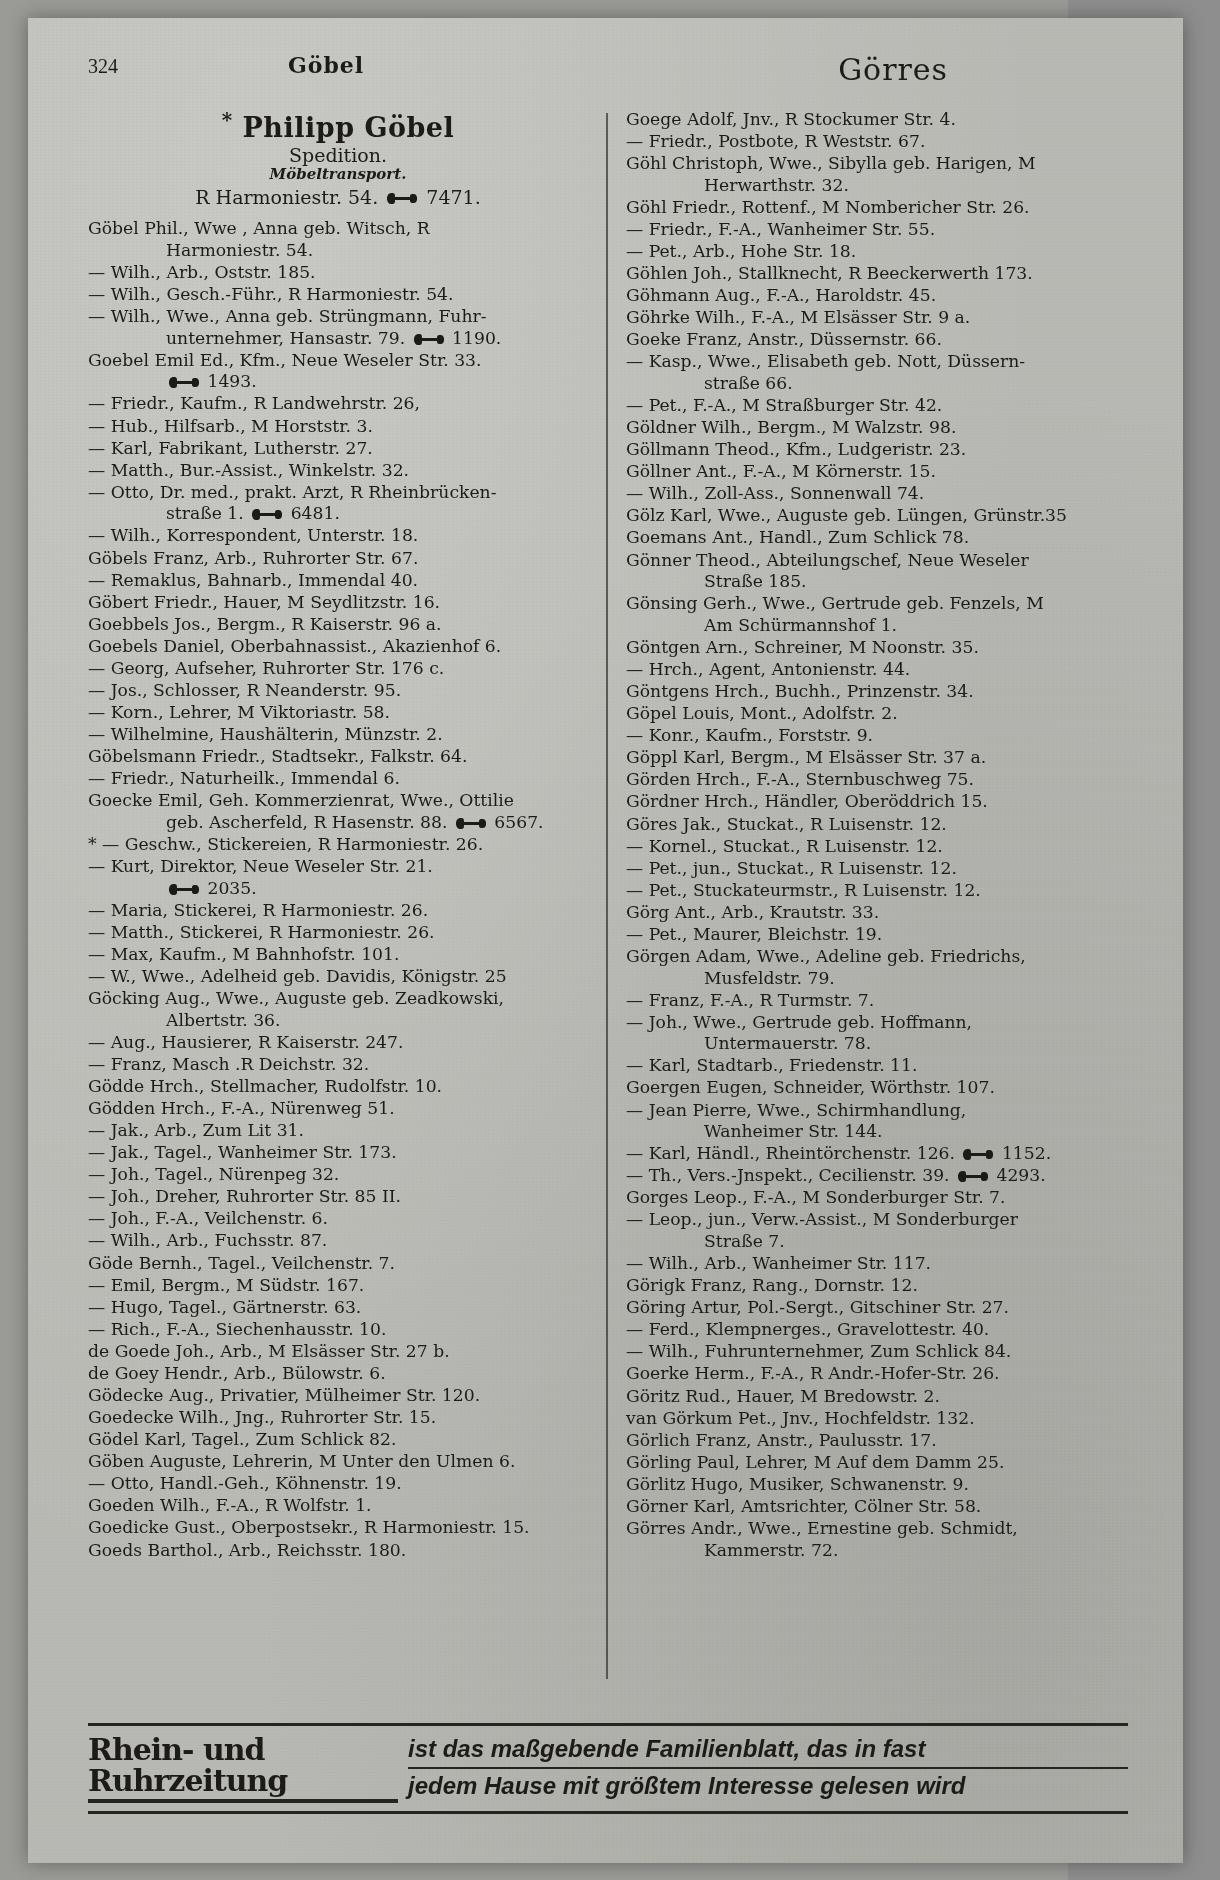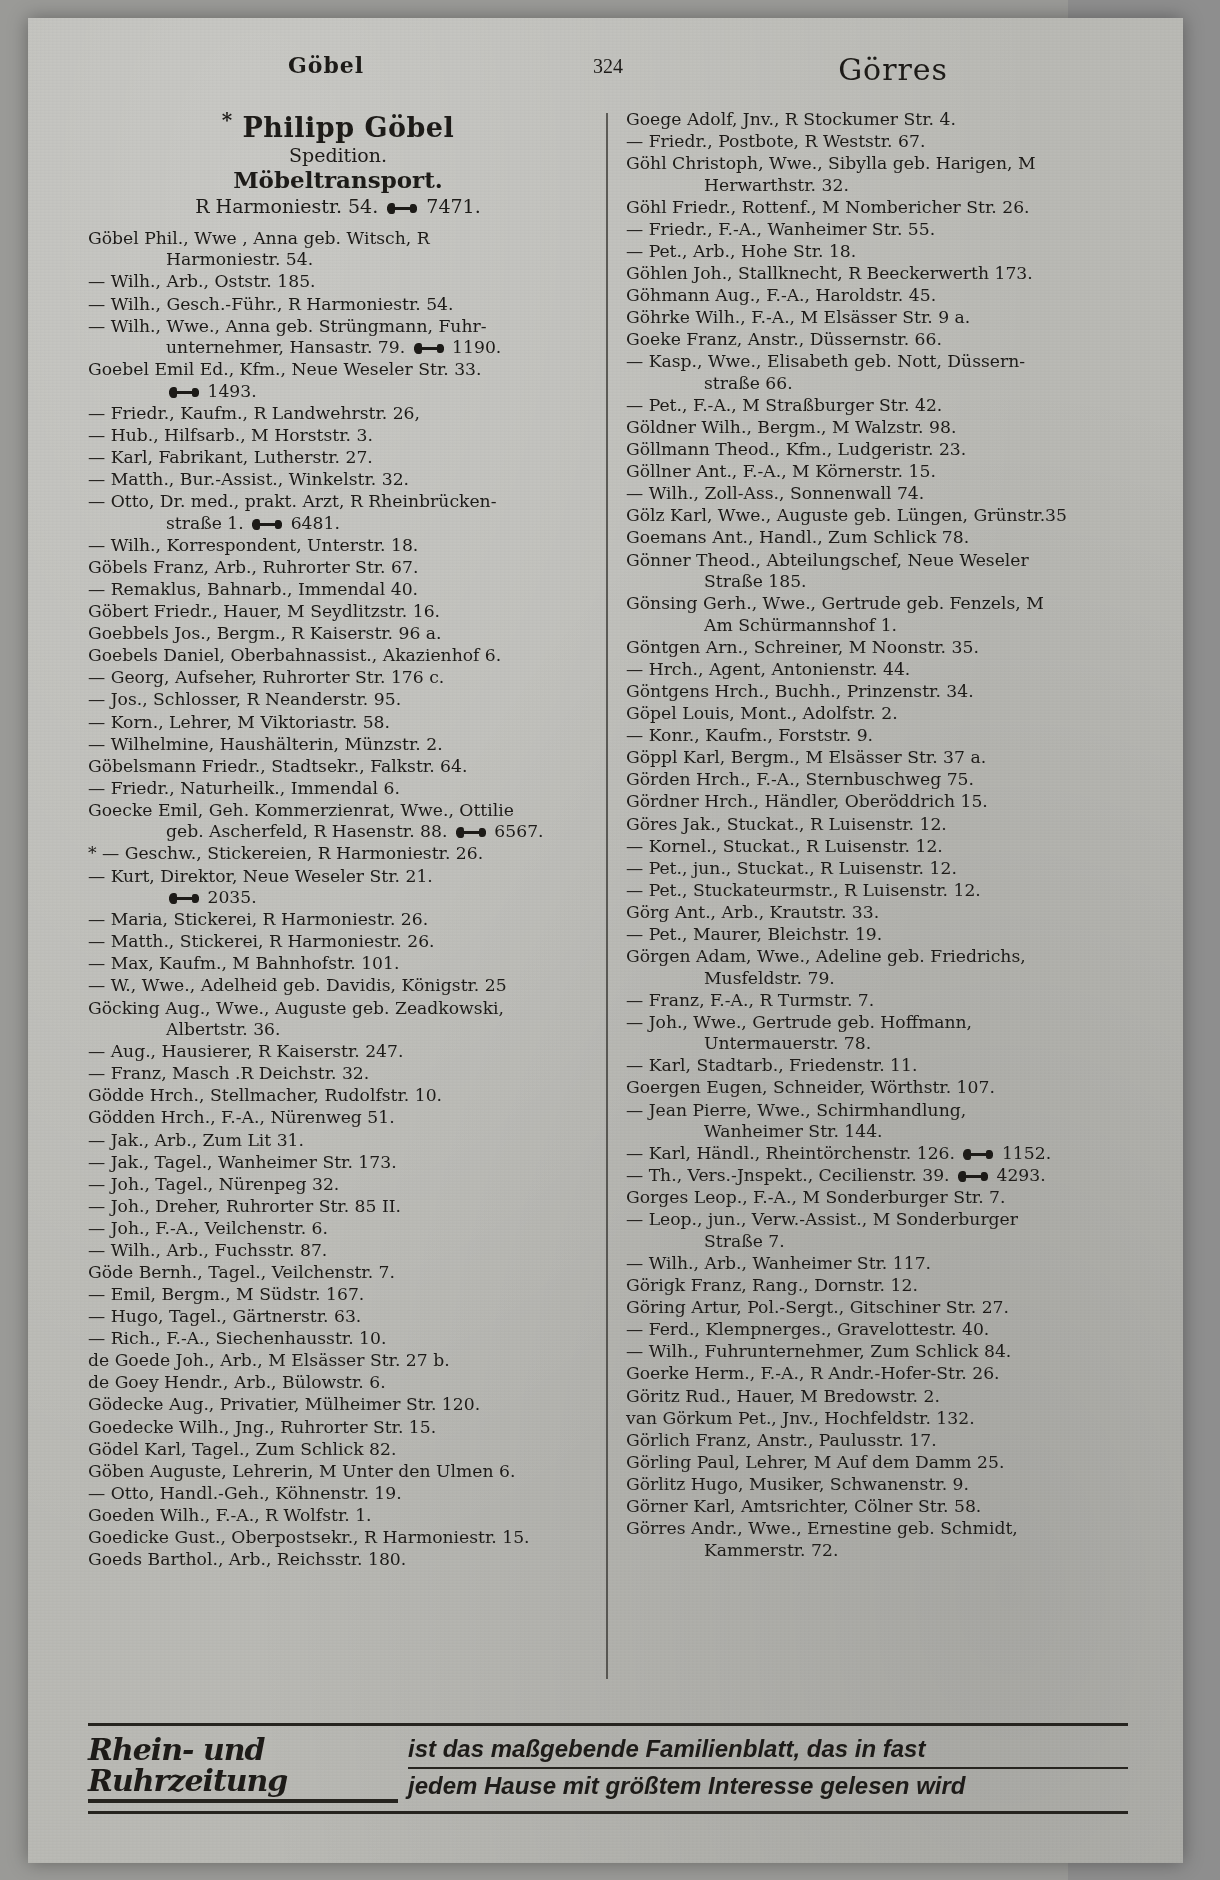--- a/index.html
+++ b/index.html
@@ -61,21 +61,20 @@
     left: 200px;
     top: 0;
     font-family: "DejaVu Serif", serif;
     font-weight: bold;
     font-size: 22px;
     letter-spacing: 1px;
   }
   .hdr .center {
     position: absolute;
     left: 0; right: 0;
-    text-align: center;
     top: 3px;
     font-size: 20px;
     font-family: "Liberation Serif", serif;
   }
   .hdr .right {
     position: absolute;
     right: 180px;
     top: 0;
     font-weight: normal;
     font-size: 30px;
@@ -110,21 +109,21 @@
     line-height: 1.18;
     margin-bottom: 10px;
   }
   .adv-head .name {
     font-size: 27px;
     font-weight: bold;
     letter-spacing: .5px;
   }
   .adv-head .star { font-size: 20px; vertical-align: super; }
   .adv-head .l2 { font-size: 19px; }
-  .adv-head .l3 { font-size: 23px; font-weight: bold; }
+  .adv-head .l3 { font-size: 15px; font-weight: bold; font-style: italic; }
   .adv-head .l4 { font-size: 19px; margin-top: 2px; }
   .phone-ico {
     display: inline-block;
     width: 30px;
     height: 11px;
     position: relative;
     vertical-align: middle;
     margin: 0 3px;
   }
   .phone-ico:before {
@@ -182,21 +181,20 @@
   .footer-ad .brand {
     width: 310px;
     font-family: "DejaVu Serif", serif;
     font-weight: bold;
     font-size: 30px;
     letter-spacing: -1px;
     line-height: 1.05;
     border-bottom: 4px solid #26241f;
     padding-bottom: 2px;
     margin-right: 10px;
-    font-style: italic;
   }
   .footer-ad .txt {
     flex: 1;
     font-family: "Liberation Sans", sans-serif;
     font-size: 24px;
     line-height: 1.45;
     font-weight: 600;
     font-style: italic;
   }
   .footer-ad .txt div { white-space: nowrap; }

